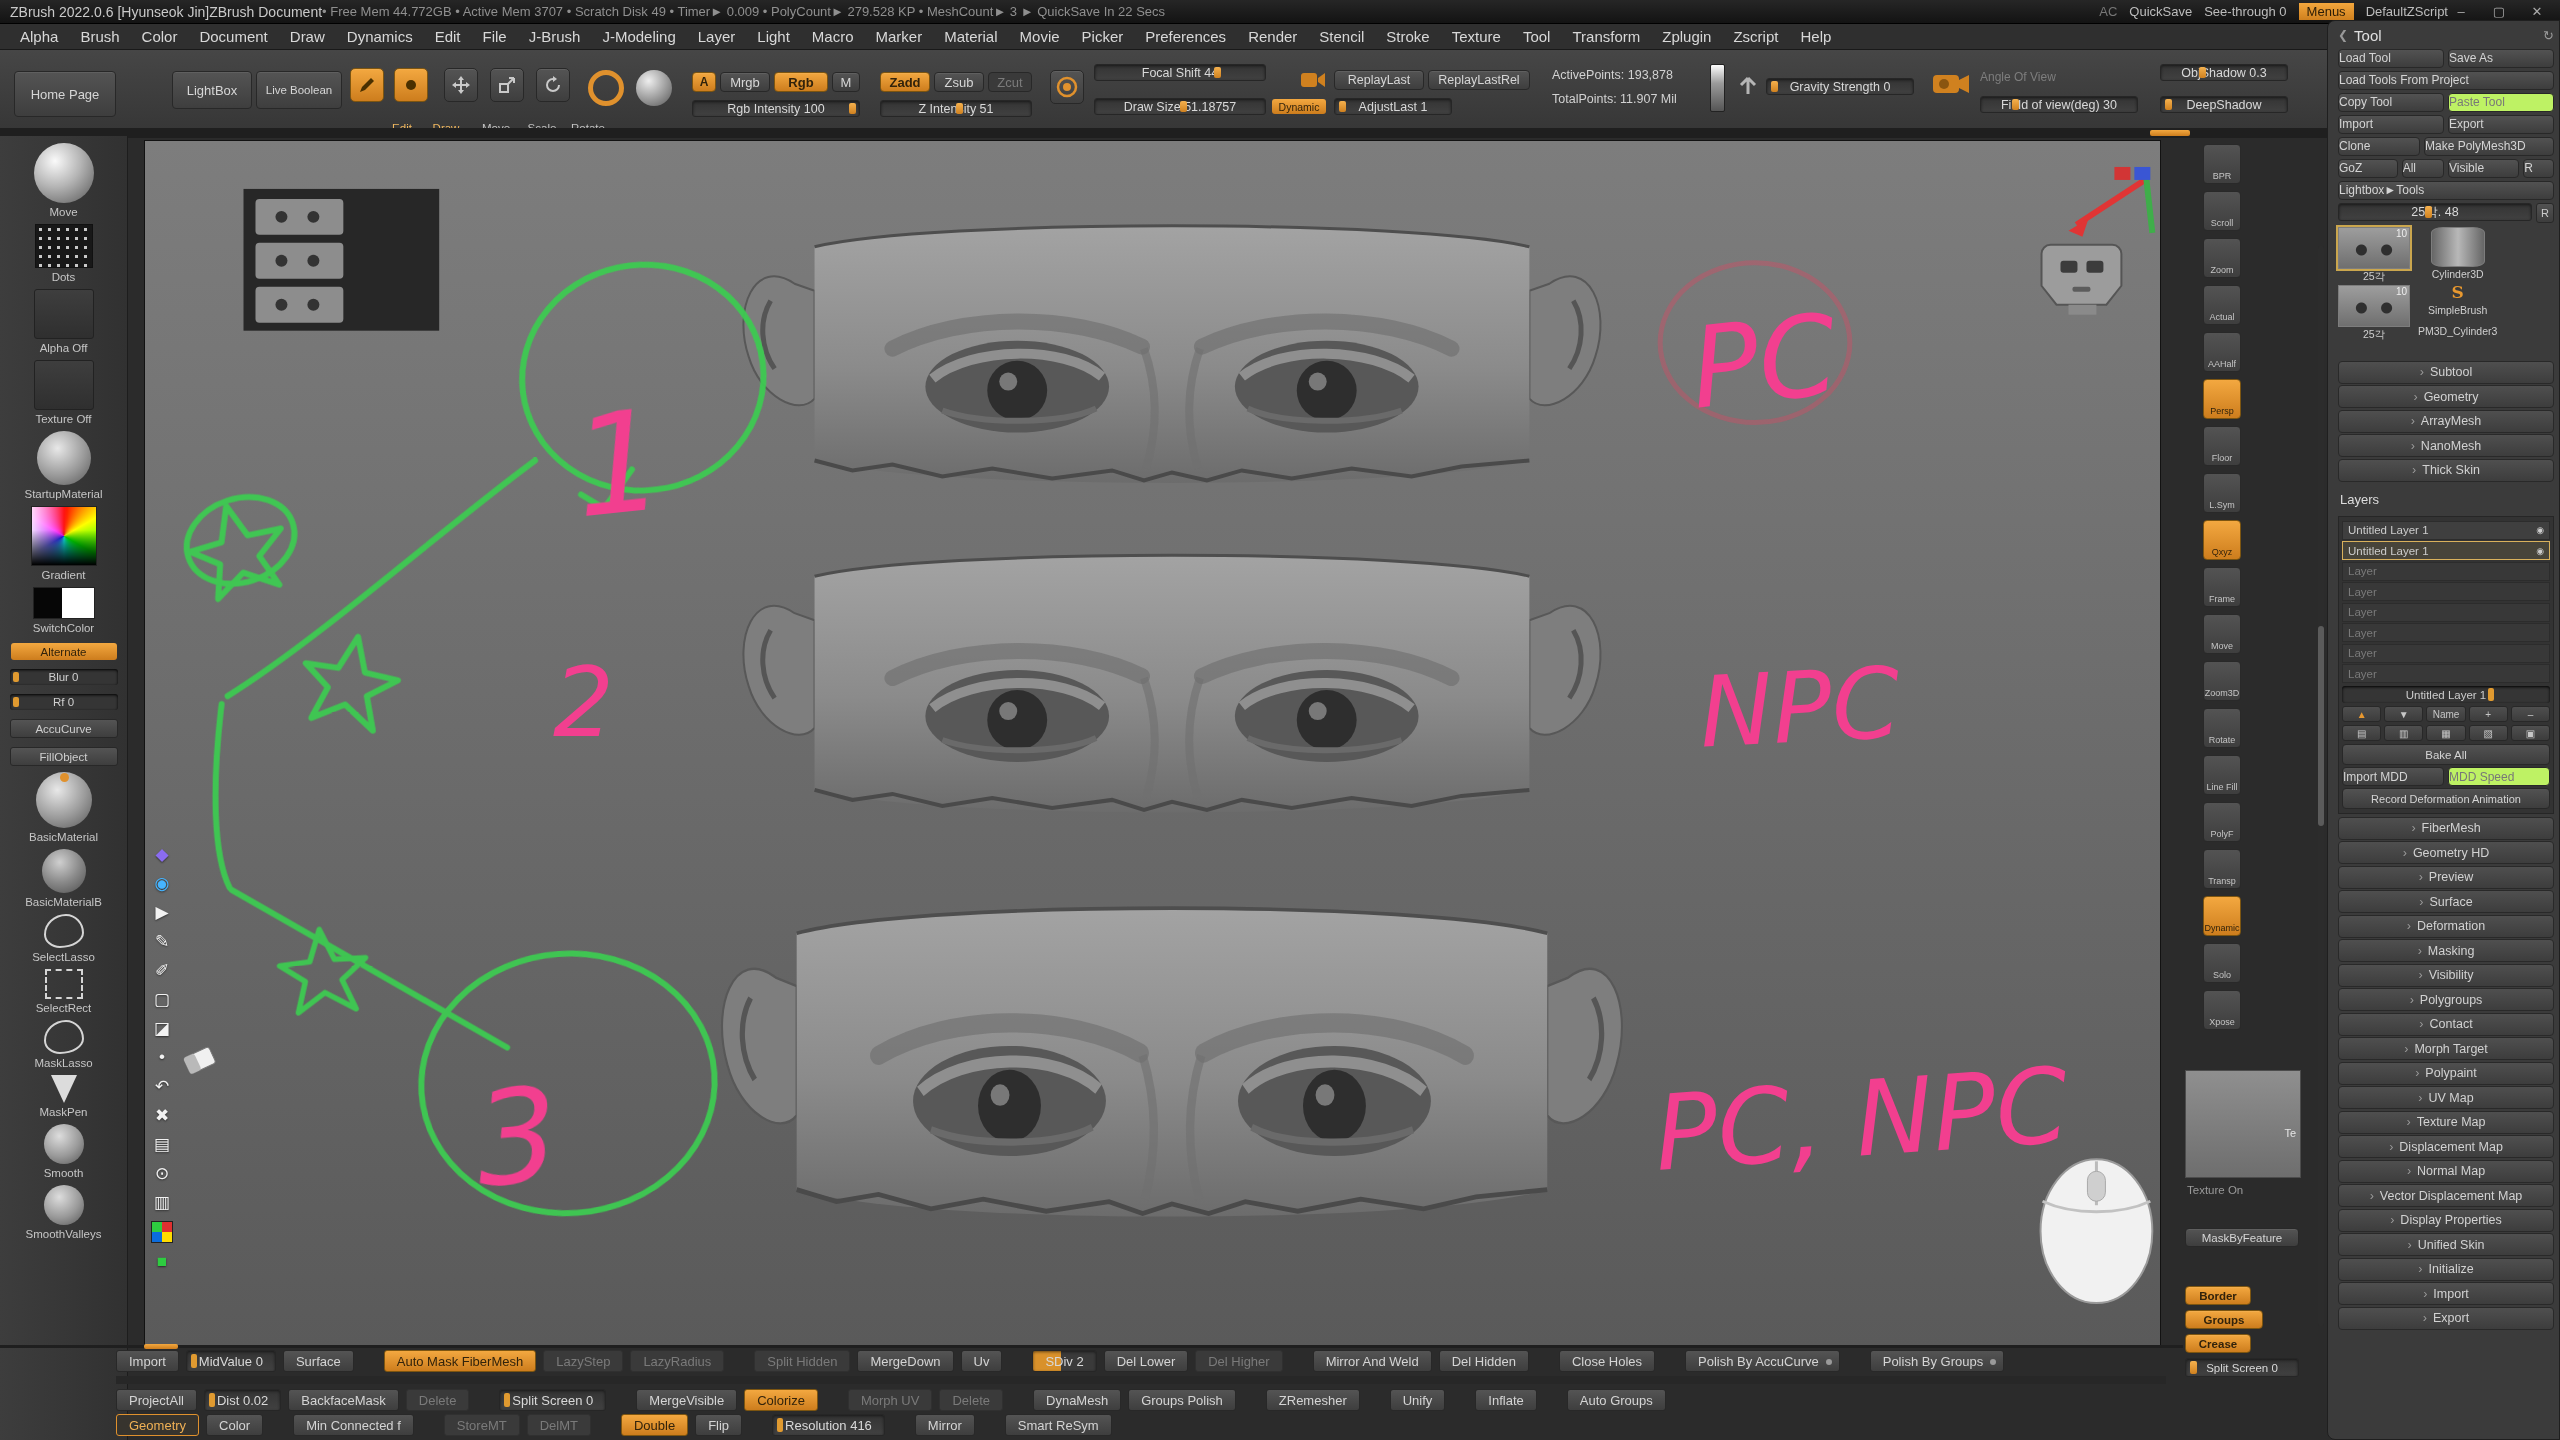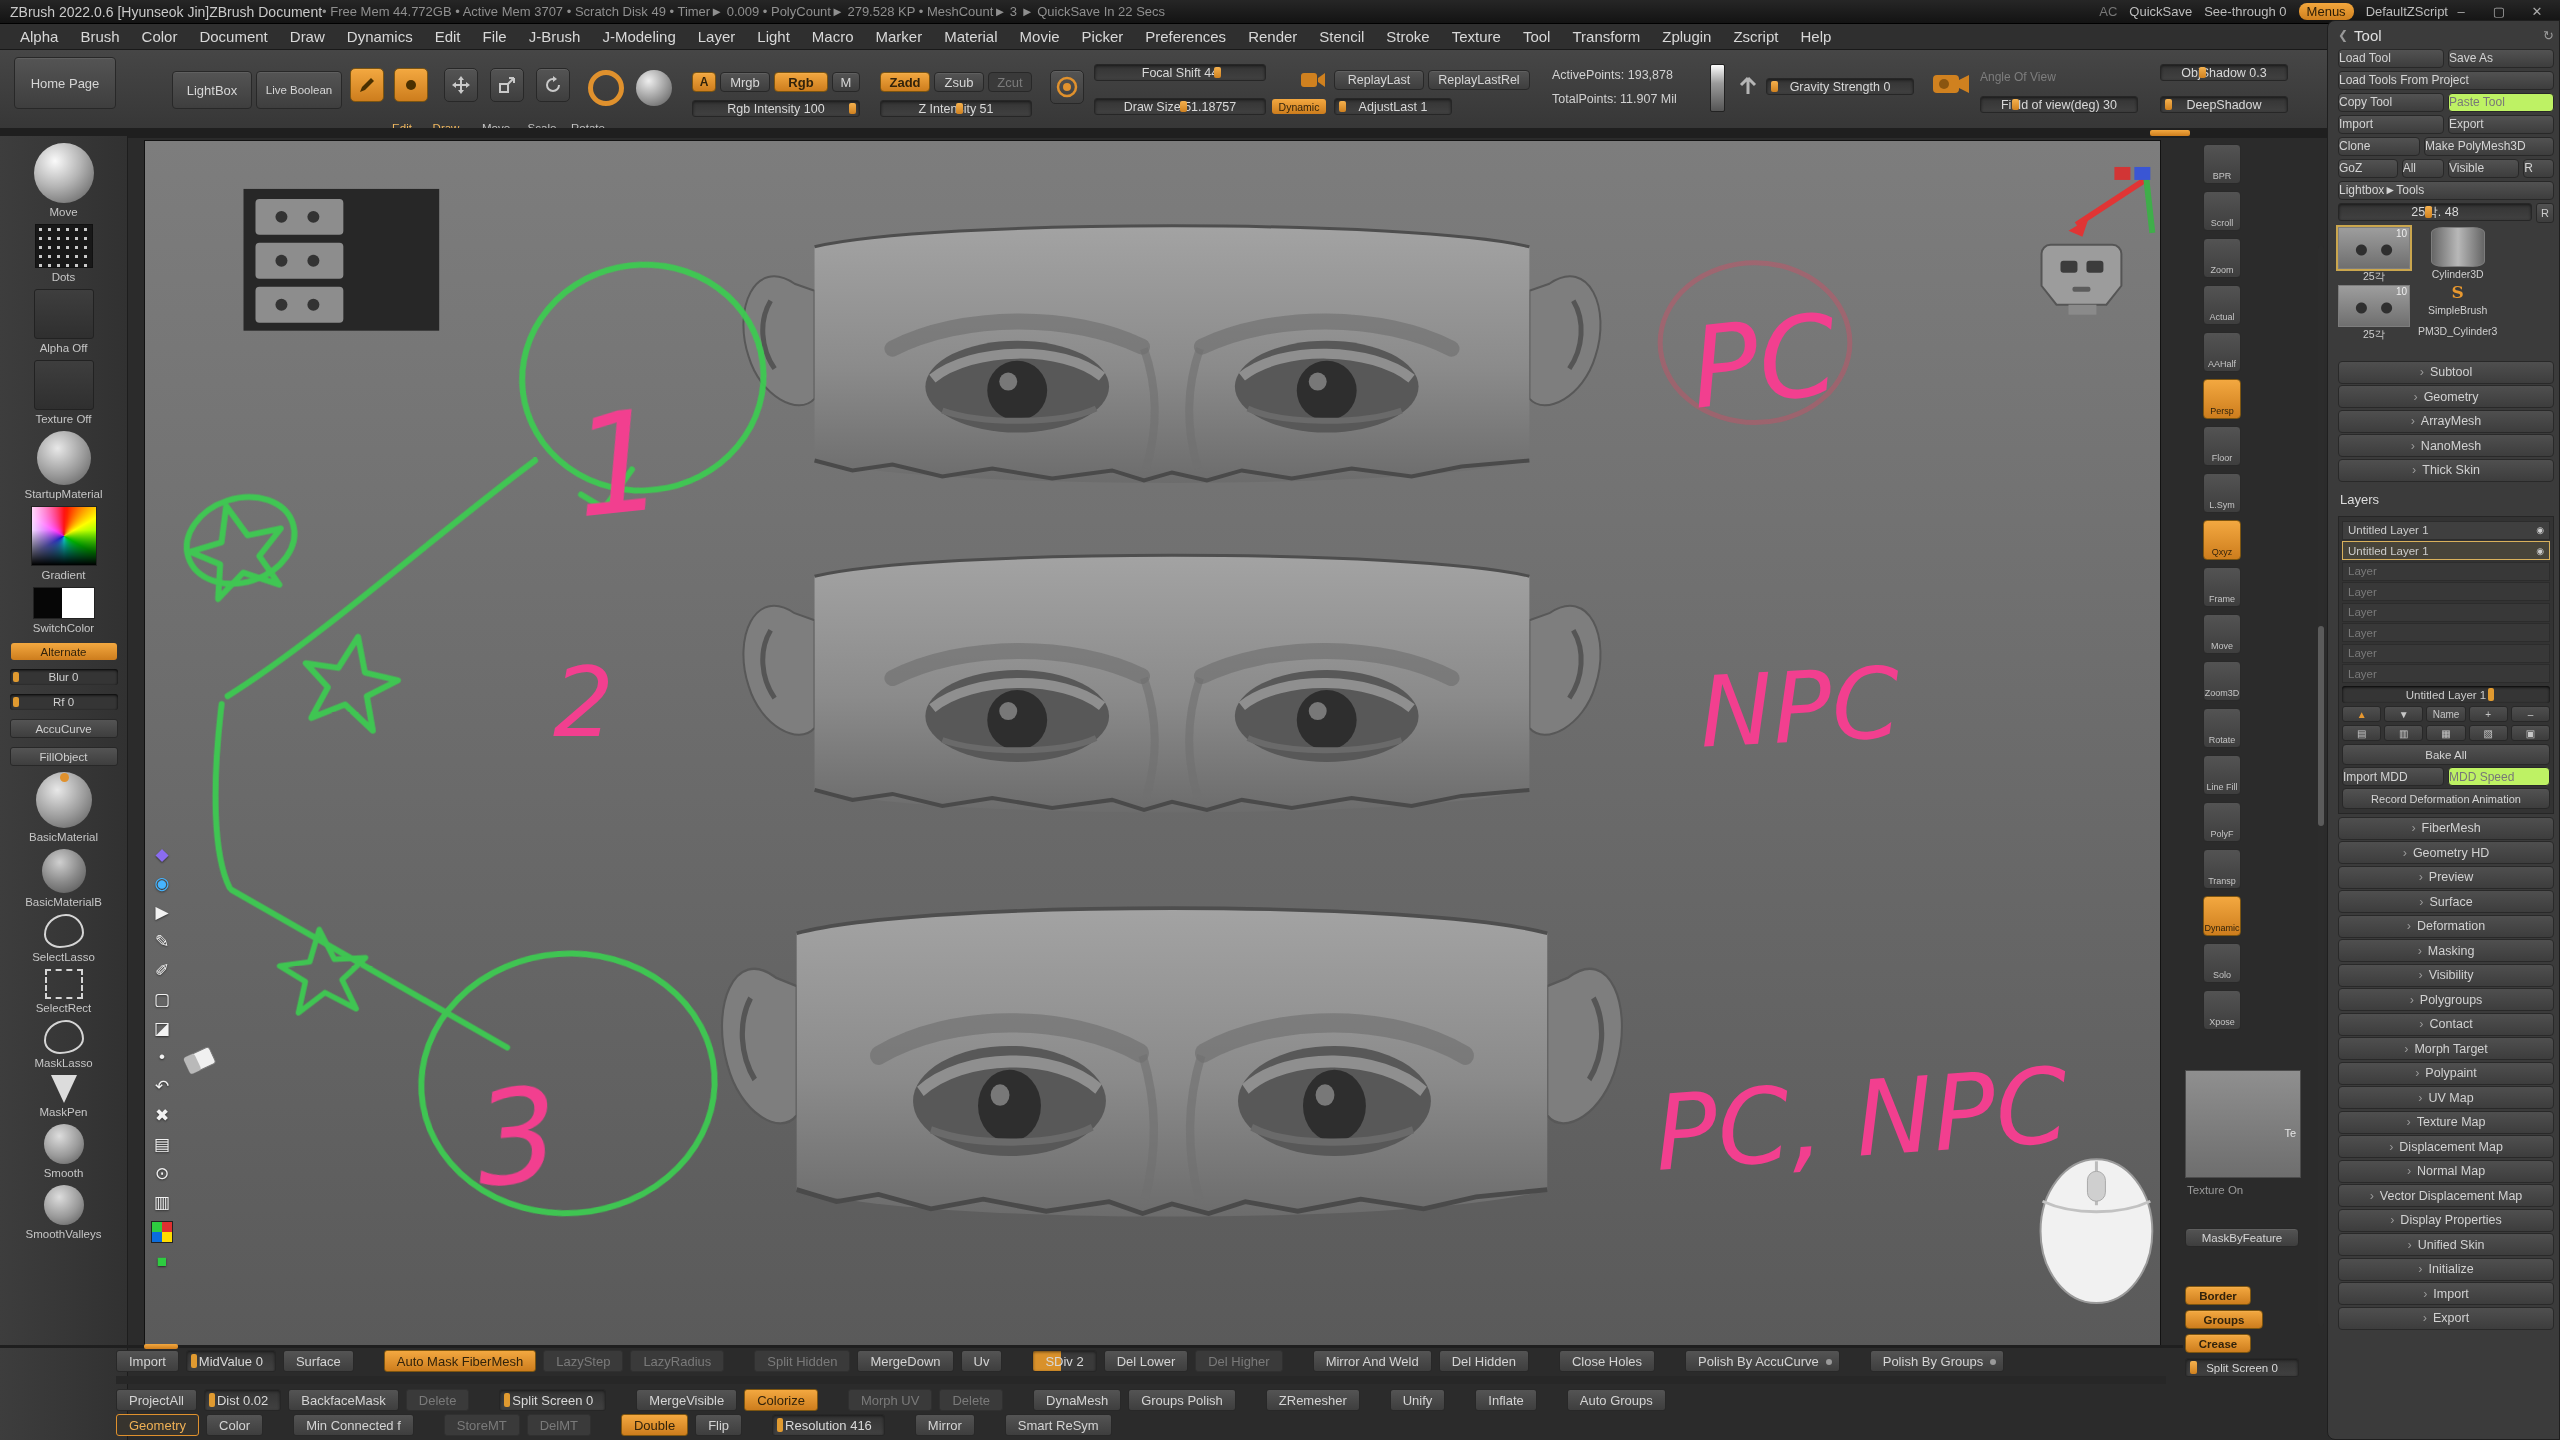--- a/index.html
+++ b/index.html
@@ -7,21 +7,21 @@
        font-family:"Liberation Sans",sans-serif;color:#ccc;-webkit-user-select:none}
   .abs{position:absolute}
   
   #titlebar{left:0;top:0;width:2560px;height:24px;display:flex;align-items:center;
     padding:0 10px;box-sizing:border-box;font-size:14px;color:#c9c9c9;
     background:linear-gradient(#262626,#131313);border-bottom:1px solid #000}
   #titlebar .stats{color:#8f8f8f;font-size:13px;flex:1;white-space:nowrap;overflow:hidden}
   .tb-right{display:flex;gap:12px;align-items:center;font-size:13px}
   .tb-item{color:#bdbdbd;white-space:nowrap}
   .tb-item.dim{color:#777}
-  .tb-item.on{color:#2a1c06;background:linear-gradient(#f3a73d,#cf801e);padding:1px 8px;border-radius:8px}
+  .tb-item.on{color:#2a1c06;background:linear-gradient(#f3a73d,#cf801e);padding:1px 8px;border-radius:0}
   .winbtn{width:26px;text-align:center;color:#aaa;font-size:13px}
   
   #menubar{left:0;top:24px;width:2560px;height:26px;display:flex;gap:2px;align-items:center;
     padding:0 10px;box-sizing:border-box;font-size:15px;color:#d8d8d8;background:#2f2f2f;
     border-bottom:1px solid #191919}
   .mi{padding:2px 10px;border-radius:3px}
   
   .b{display:inline-flex;align-items:center;justify-content:center;
      background:linear-gradient(#545454,#3e3e3e);border:1px solid #282828;border-radius:4px;
      color:#d6d6d6;font-size:13px;box-shadow:inset 0 1px 0 rgba(255,255,255,.07);box-sizing:border-box}
@@ -216,21 +216,21 @@
     <span class="mi">Stroke</span>
     <span class="mi">Texture</span>
     <span class="mi">Tool</span>
     <span class="mi">Transform</span>
     <span class="mi">Zplugin</span>
     <span class="mi">Zscript</span>
     <span class="mi">Help</span>
   </div>
 
 <div id="shelf" class="abs">
-  <div class="sg b" style="left:14px;top:7px;width:102px;height:52px">
+  <div class="sg b" style="left:14px;top:21px;width:102px;height:46px">
       <span>Home Page</span>
     </div>
   <div class="sg b" style="left:172px;top:21px;width:80px;height:38px">
       <span>LightBox</span>
     </div>
   <div class="sg b" style="left:256px;top:21px;width:86px;height:38px;font-size:11.5px">
       <span>Live Boolean</span>
     </div>
 
   <div class="sg" style="left:350px;top:18px;width:36px;height:60px">

